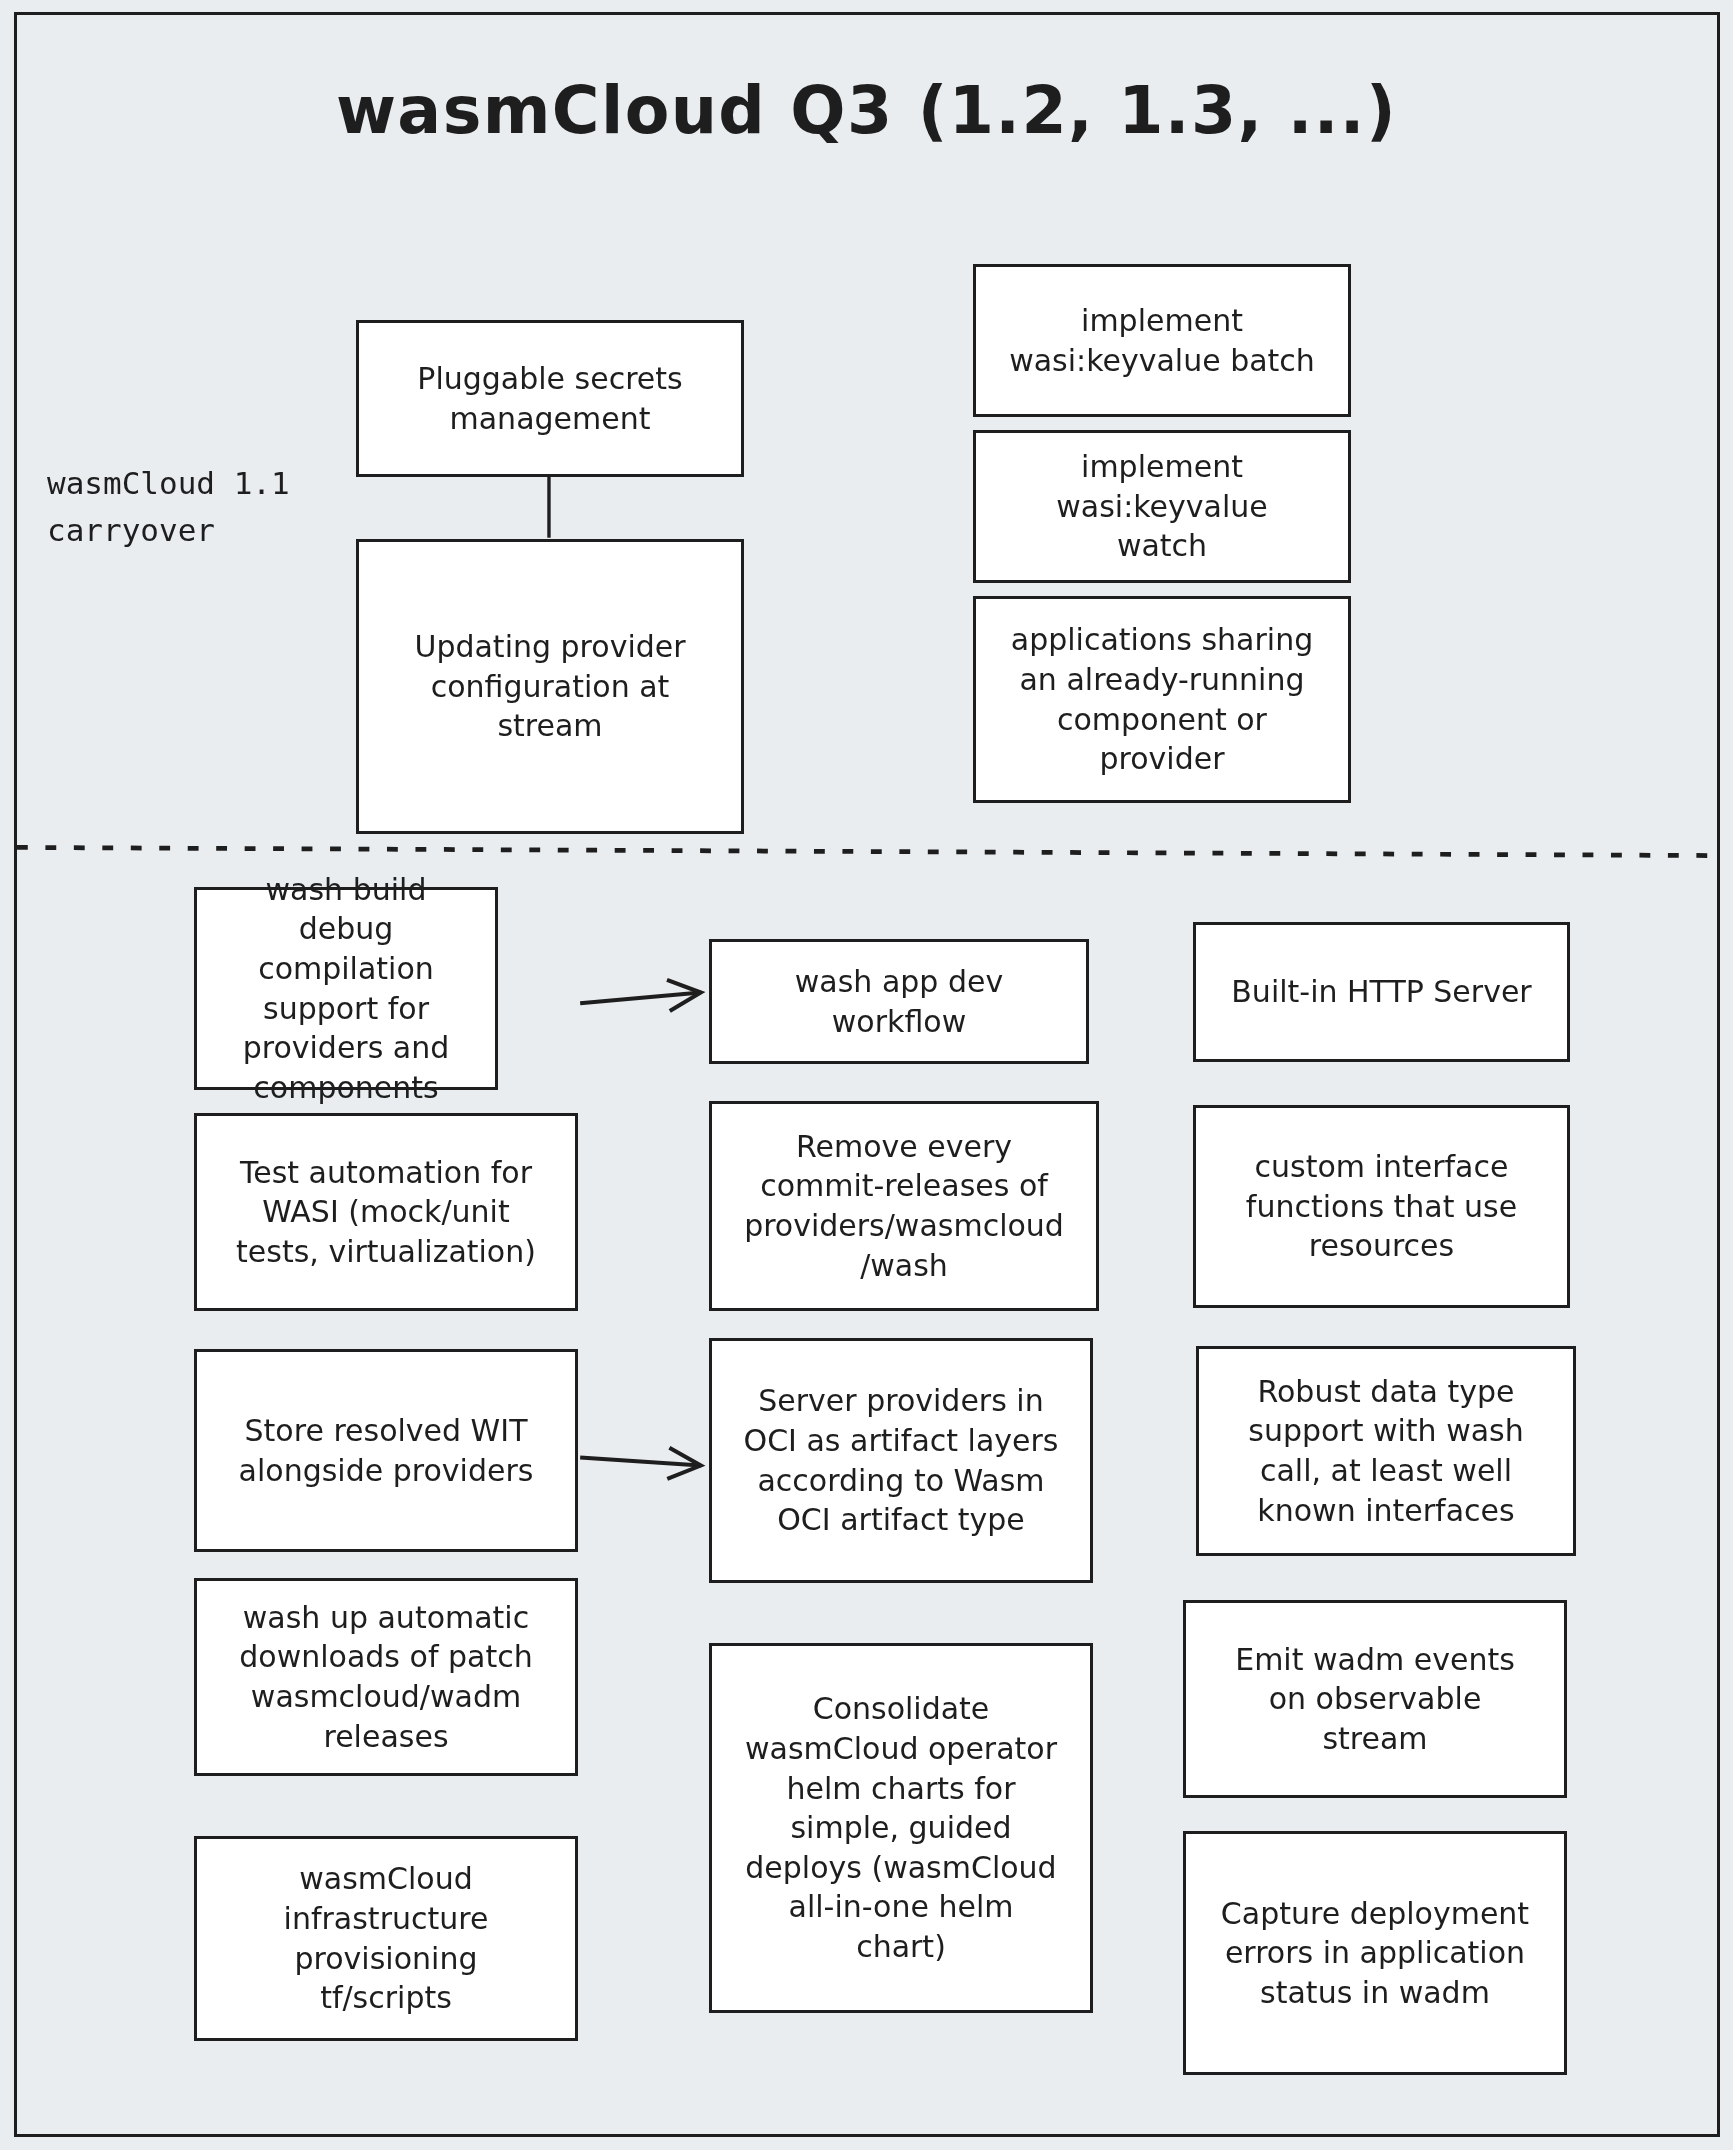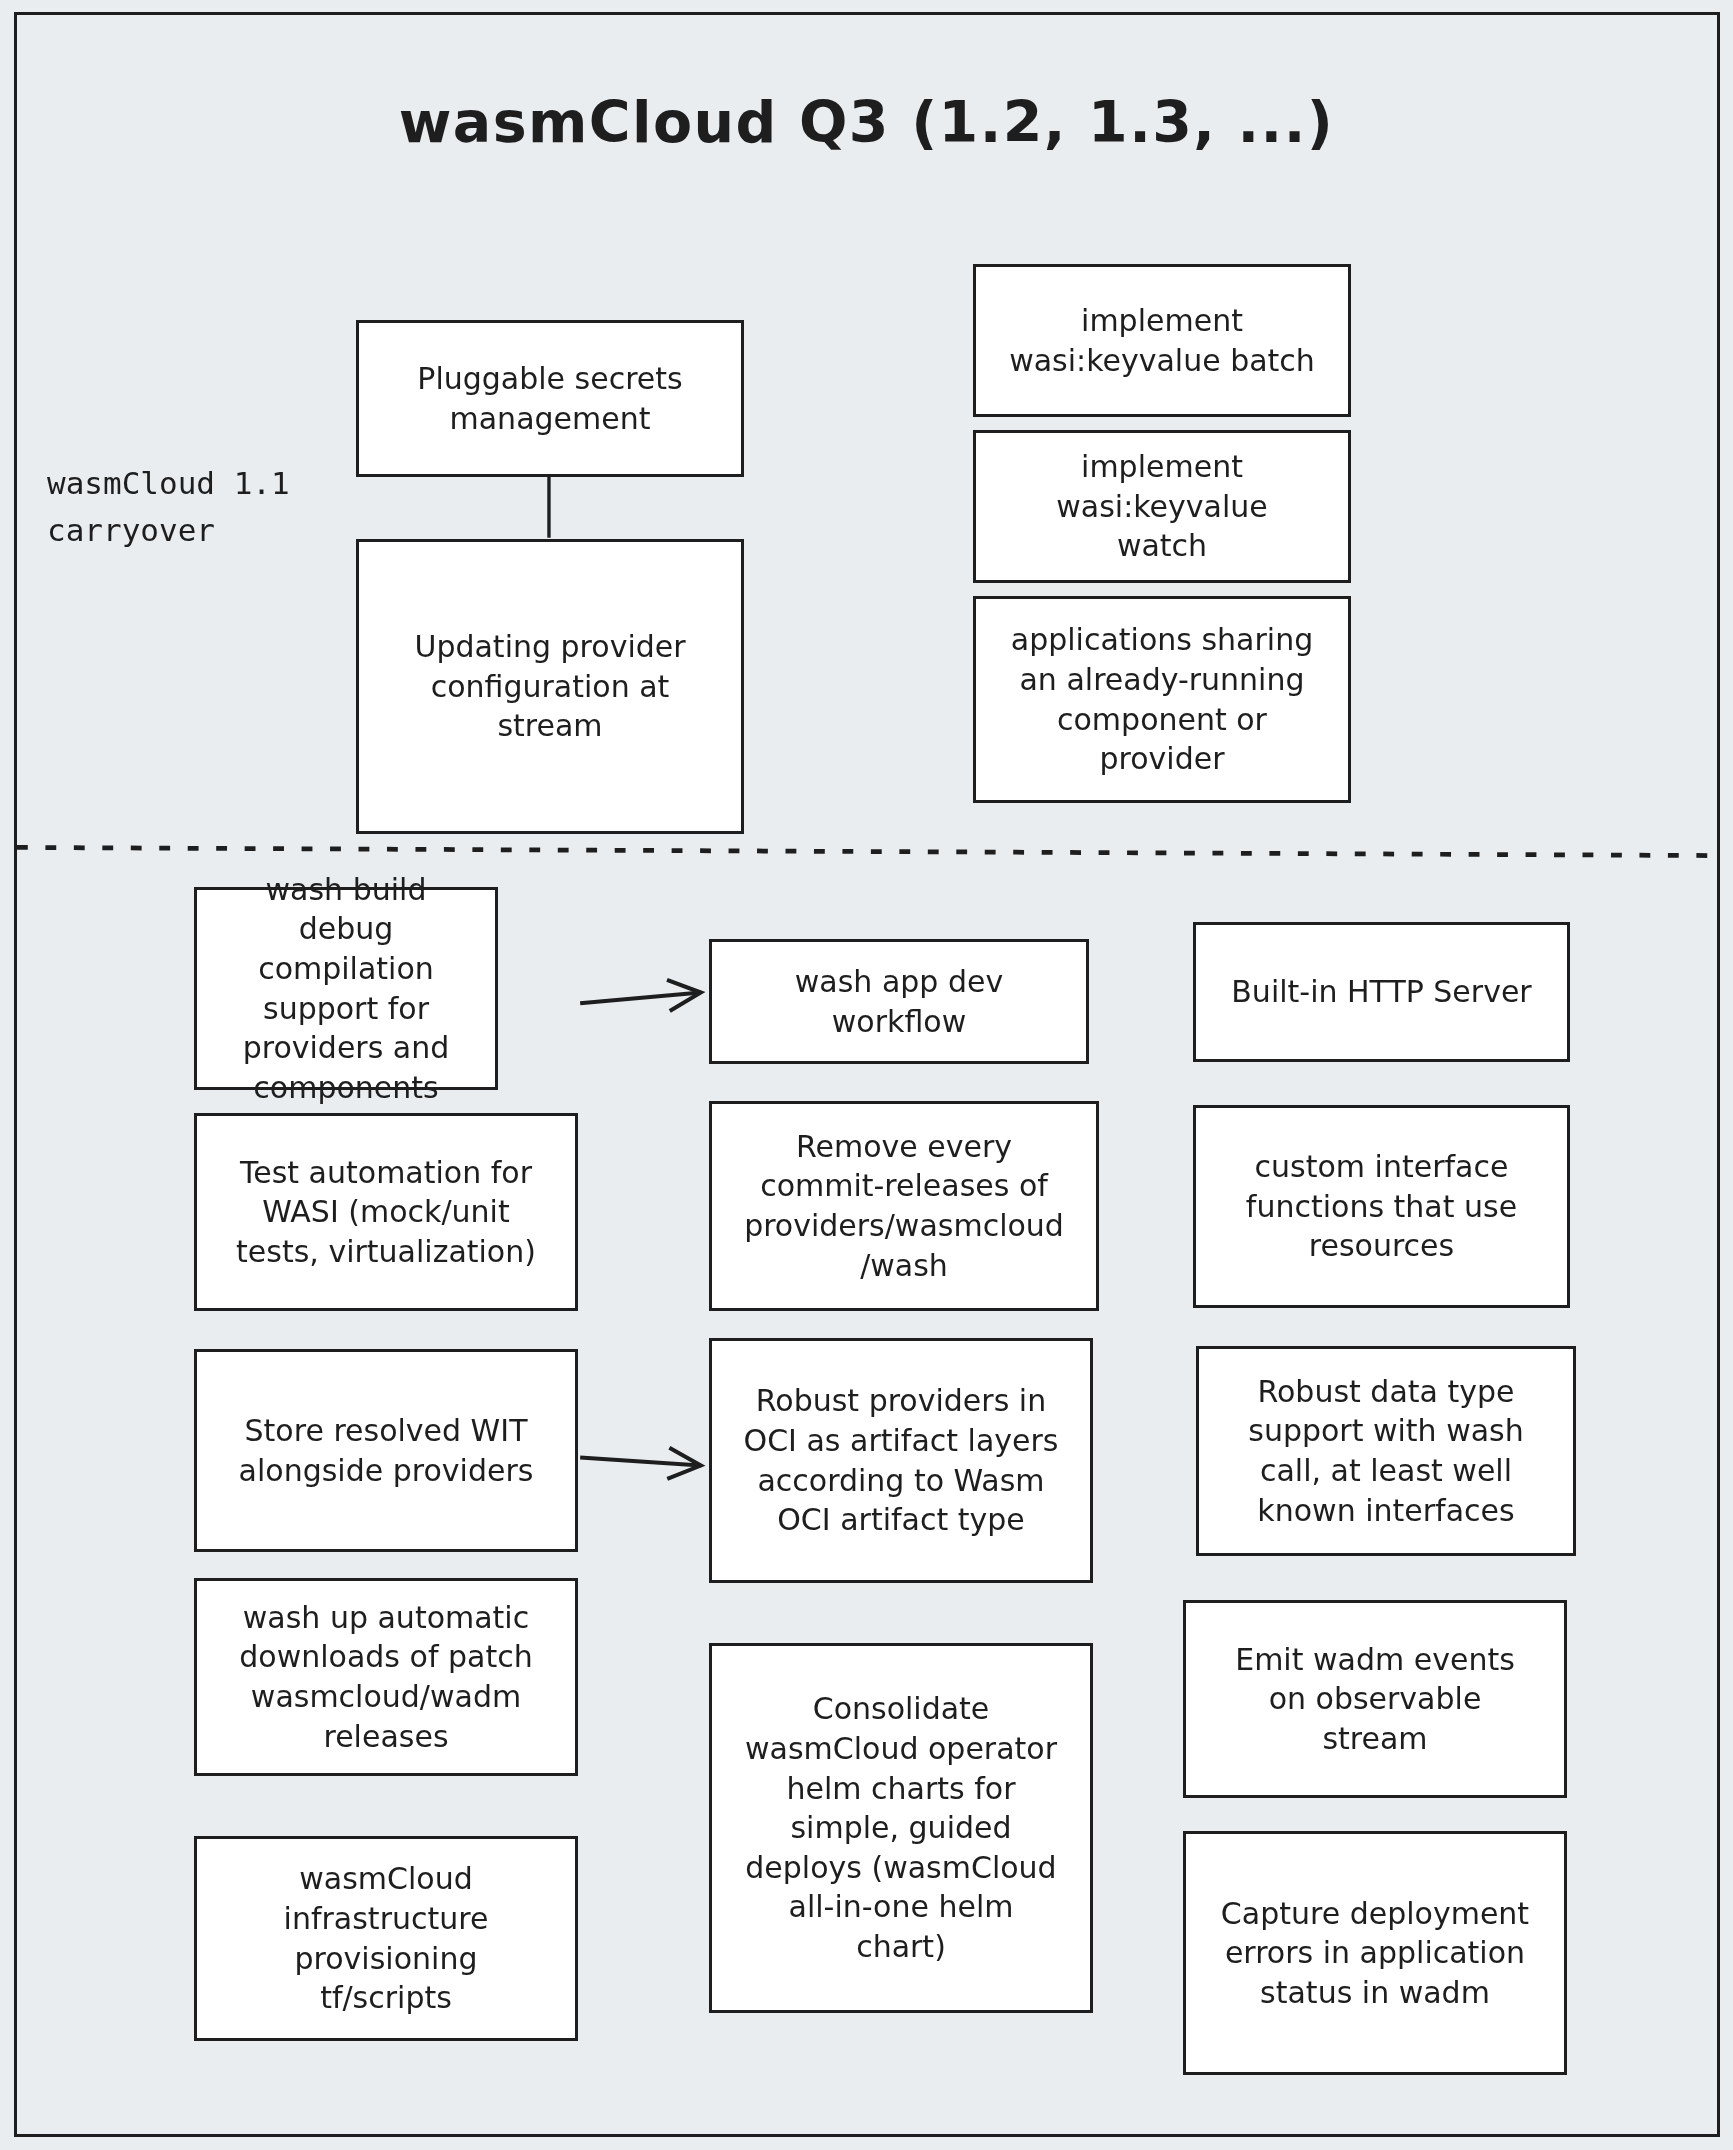--- a/index.html
+++ b/index.html
@@ -15,23 +15,23 @@
     color:var(--stroke);
     position:relative;
     overflow:hidden;
   }
   .frame{
     position:absolute;left:13.6px;top:12.2px;right:13px;bottom:13.6px;
     border:3.4px solid var(--stroke);
     pointer-events:none;
   }
   .title{
-    position:absolute;left:0;top:89px;width:1733px;
+    position:absolute;left:0;top:73px;width:1733px;
     text-align:center;
-    font-size:57px;
+    font-size:65px;
     font-weight:bold;
     letter-spacing:1.4px;
   }
   .carryover-note{
     position:absolute;left:47px;top:460px;
     font-family:"DejaVu Sans Mono",monospace;
     font-size:31px;
     line-height:1.5;
     white-space:nowrap;
   }
@@ -114,21 +114,21 @@
 
 <div class="box" style="left:709px;top:939px;width:380px;height:125px">
   <span class="box-label">wash app dev workflow</span>
 </div>
 
 <div class="box" style="left:709px;top:1101px;width:390px;height:210px">
   <span class="box-label">Remove every commit-releases of providers/wasmcloud/wash</span>
 </div>
 
 <div class="box" style="left:709px;top:1338px;width:384px;height:245px">
-  <span class="box-label">Robust providers in OCI as artifact layers according to Wasm OCI artifact type</span>
+  <span class="box-label">Server providers in OCI as artifact layers according to Wasm OCI artifact type</span>
 </div>
 
 <div class="box" style="left:709px;top:1643px;width:384px;height:370px">
   <span class="box-label">Consolidate wasmCloud operator helm charts for simple, guided deploys (wasmCloud all-in-one helm chart)</span>
 </div>
 
 <div class="box" style="left:1193px;top:922px;width:377px;height:140px">
   <span class="box-label">Built-in HTTP Server</span>
 </div>
 

